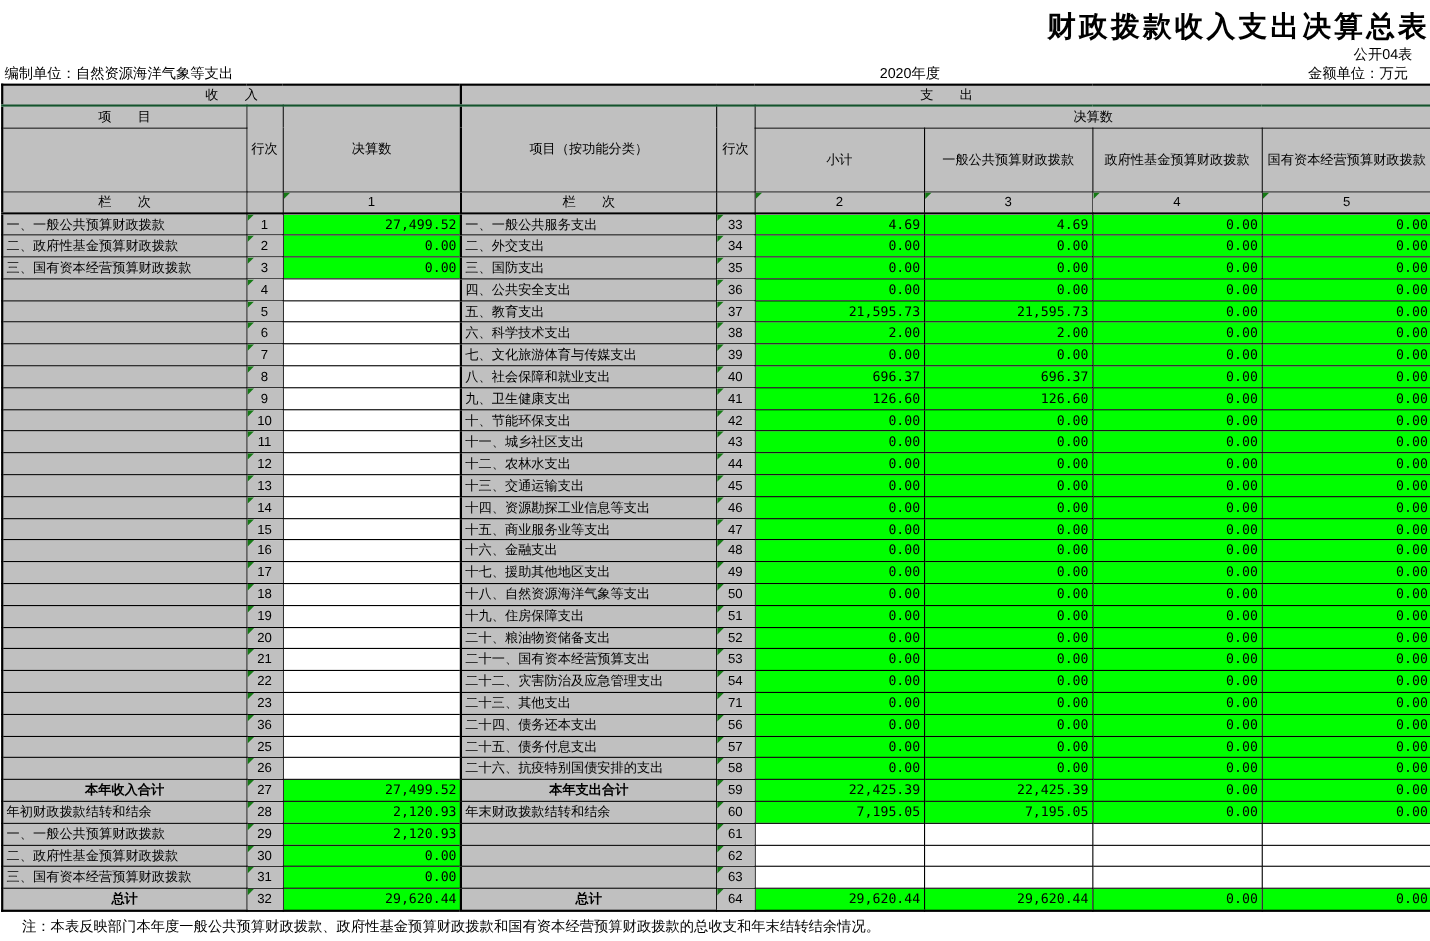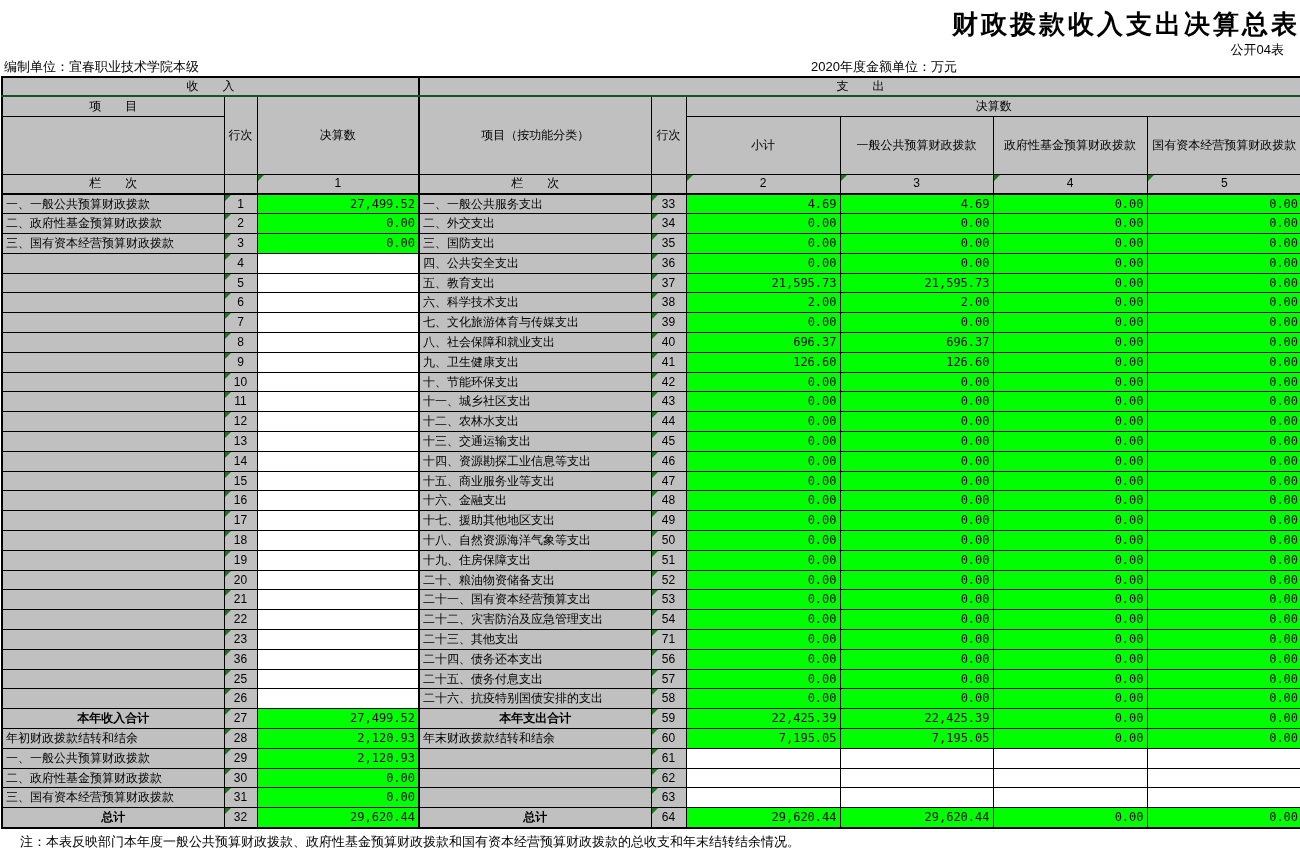--- a/index.html
+++ b/index.html
@@ -9,21 +9,21 @@
   }
   .title{
     text-align:right;font-size:26px;font-weight:bold;letter-spacing:3px;
     padding-top:6px;height:36px;line-height:36px;
   }
   .code-line{text-align:right;font-size:13px;line-height:16px;height:16px;padding-right:16px;}
   .info-line{display:flex;font-size:13px;line-height:18px;height:18px;}
   .info-line>span{flex:1;}
   .info-left{text-align:left;padding-left:4px;}
   .info-center{text-align:right;}
-  .info-right{text-align:left;padding-right:3px;}
+  .info-right{text-align:right;padding-right:20px;}
   table{
     border-collapse:collapse;table-layout:fixed;width:1298px;margin:0 1px;
     border:2px solid #000;
   }
   td{
     border:1px solid #000;font-size:12px;line-height:13px;padding:0 3px;
     overflow:hidden;white-space:nowrap;
   }
   thead td{text-align:center;white-space:normal;}
   thead{border-bottom:2px solid #000;}
@@ -44,21 +44,21 @@
     border-top:6px solid #157a15;border-right:6px solid transparent;
   }
   .note{font-size:13px;line-height:17px;margin-top:4px;padding-left:20px;}
 </style>
 </head>
 <body>
 
 <div class="title">财政拨款收入支出决算总表</div>
 <div class="code-line">公开04表</div>
 <div class="info-line">
-  <span class="info-left">编制单位：宜春职业技术学院本级</span>
+  <span class="info-left">编制单位：自然资源海洋气象等支出</span>
   <span class="info-center">2020年度</span>
   <span class="info-right">金额单位：万元</span>
 </div>
 
 <table>
   <colgroup>
     <col style="width:222px">
       <col style="width:33px">
       <col style="width:162px">
     <col style="width:232px">

